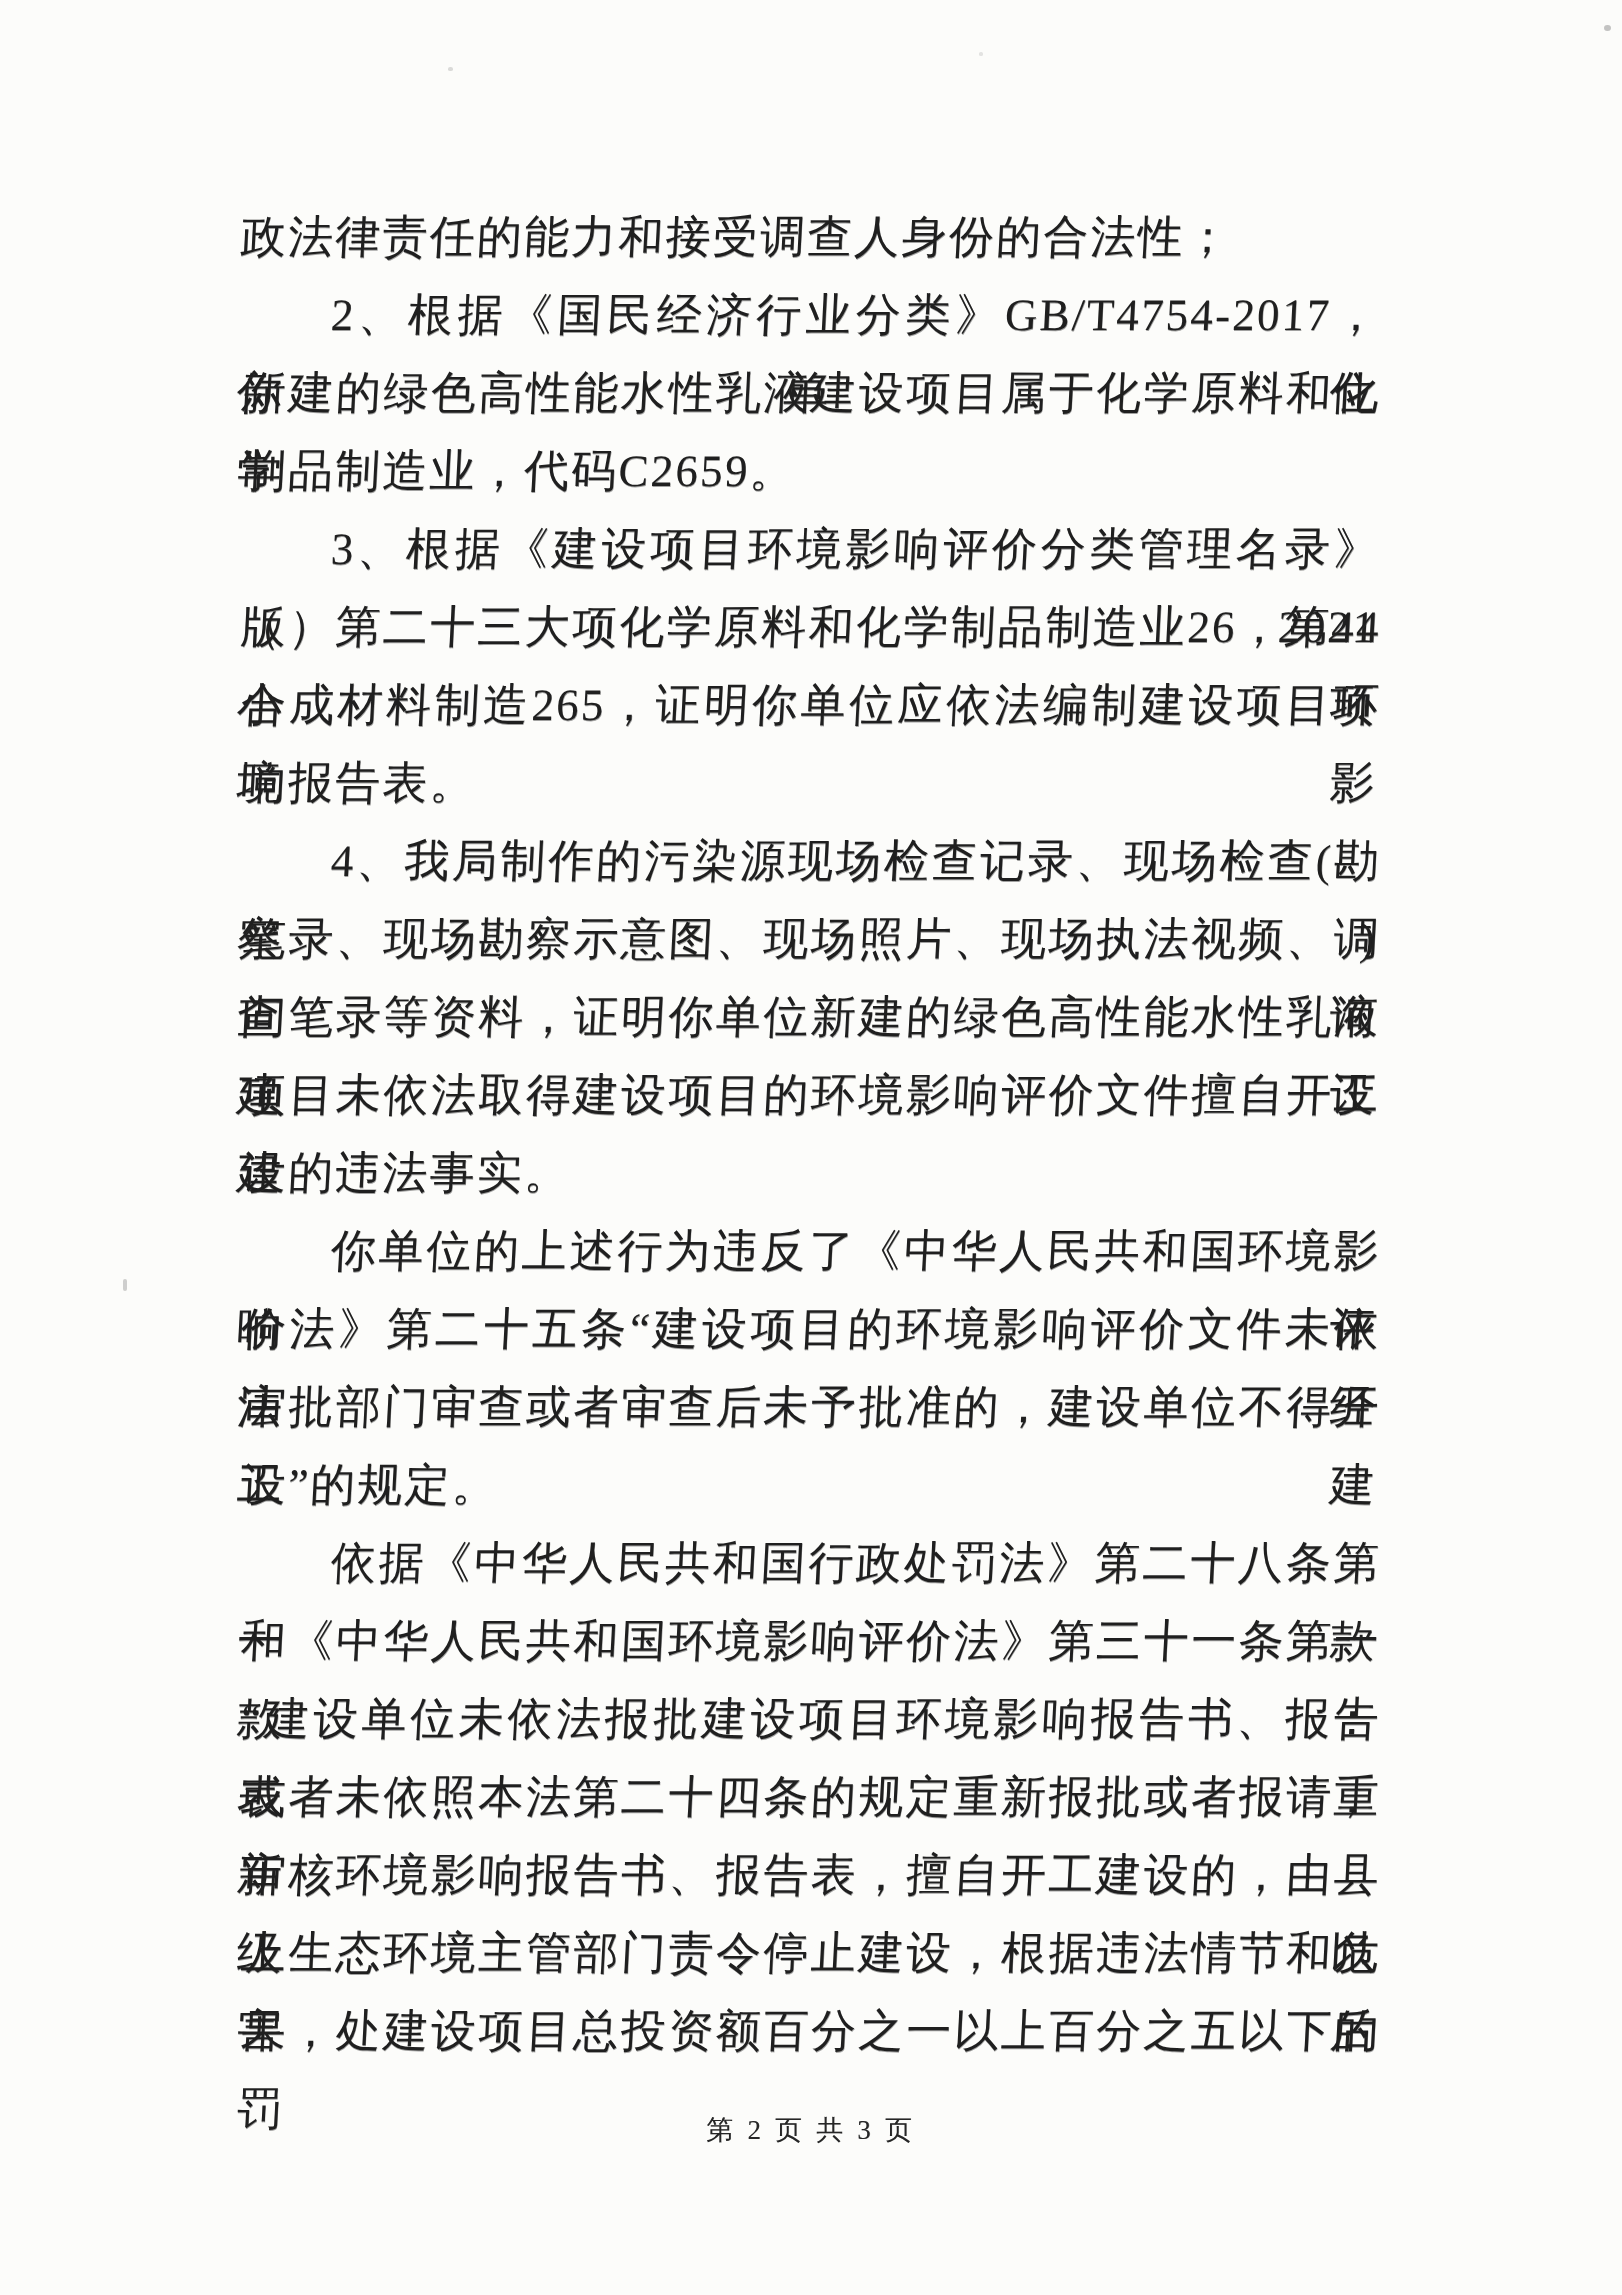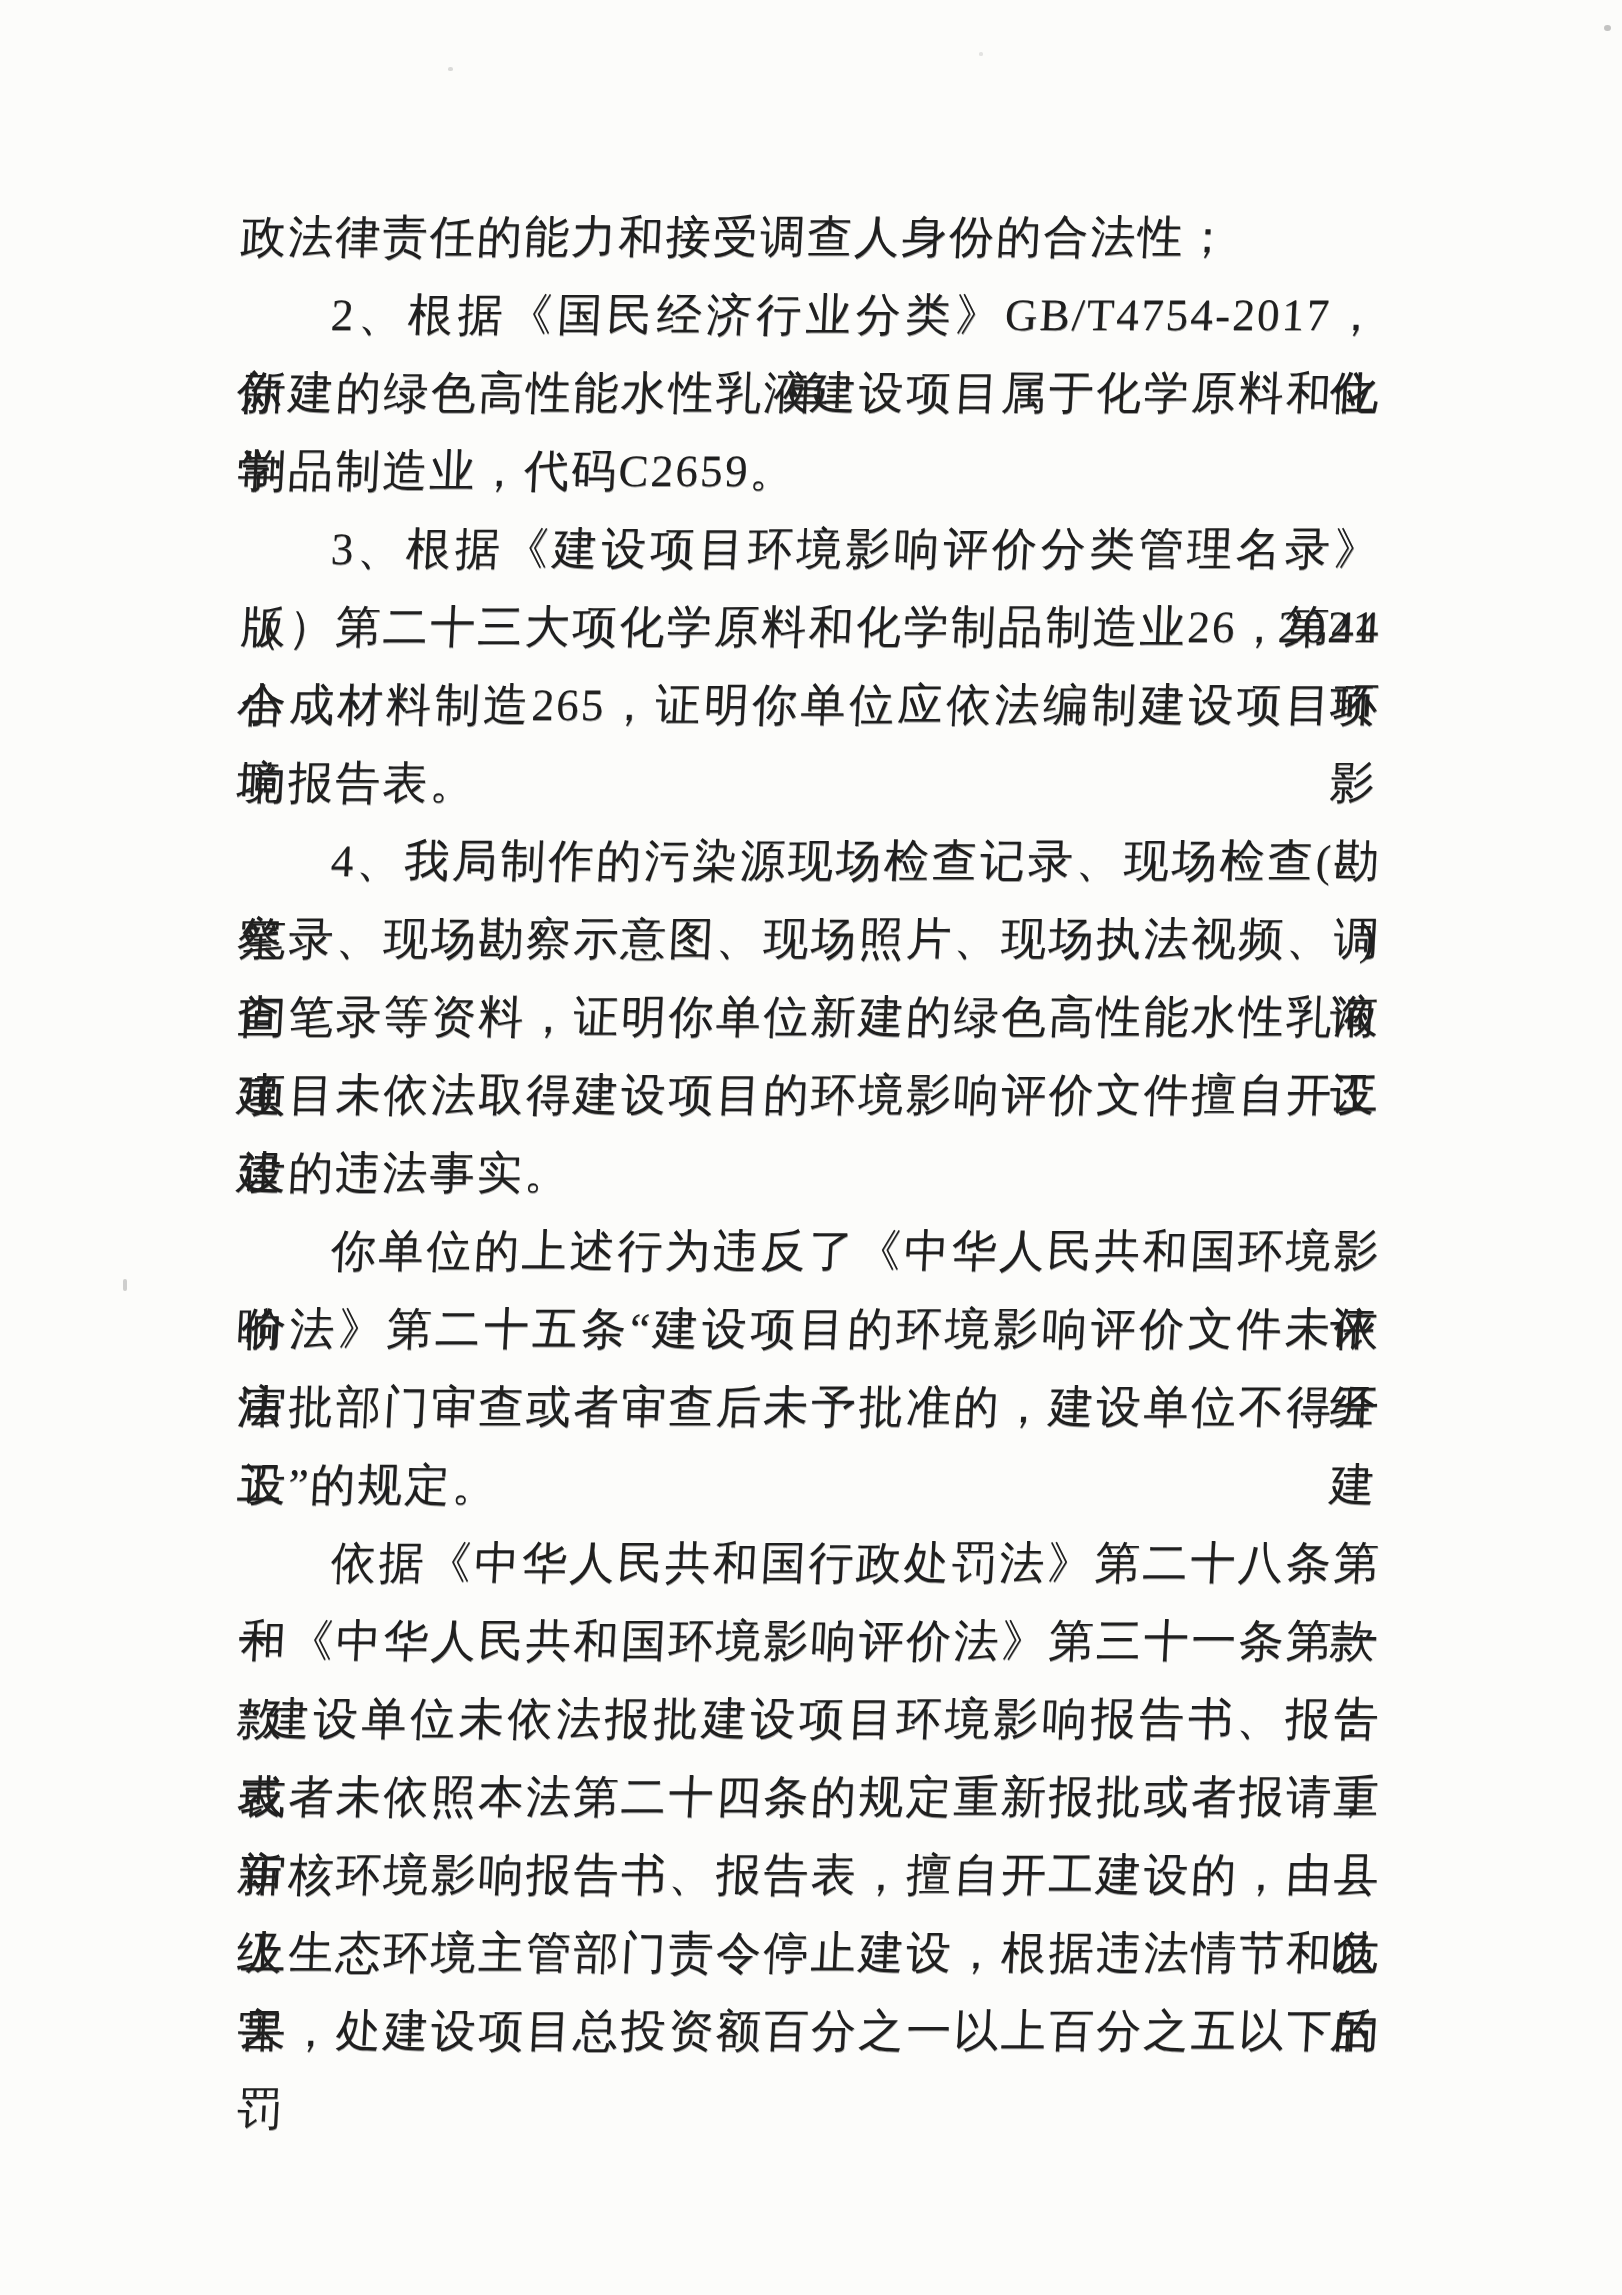--- a/index.html
+++ b/index.html
@@ -94,15 +94,16 @@
     <div class="line short">设”的规定。</div>
     <div class="line indent">依据《中华人民共和国行政处罚法》第二十八条第一款</div>
     <div class="line">和《中华人民共和国环境影响评价法》第三十一条第一款：</div>
     <div class="line">“建设单位未依法报批建设项目环境影响报告书、报告表，</div>
     <div class="line">或者未依照本法第二十四条的规定重新报批或者报请重新</div>
     <div class="line">审核环境影响报告书、报告表，擅自开工建设的，由县级以</div>
     <div class="line">上生态环境主管部门责令停止建设，根据违法情节和危害后</div>
     <div class="line">果，处建设项目总投资额百分之一以上百分之五以下的罚</div>
   </div>
 
+  <div class="footer">第 2 页 共 3 页</div>
 
 </div>
 
 
 </body></html>

